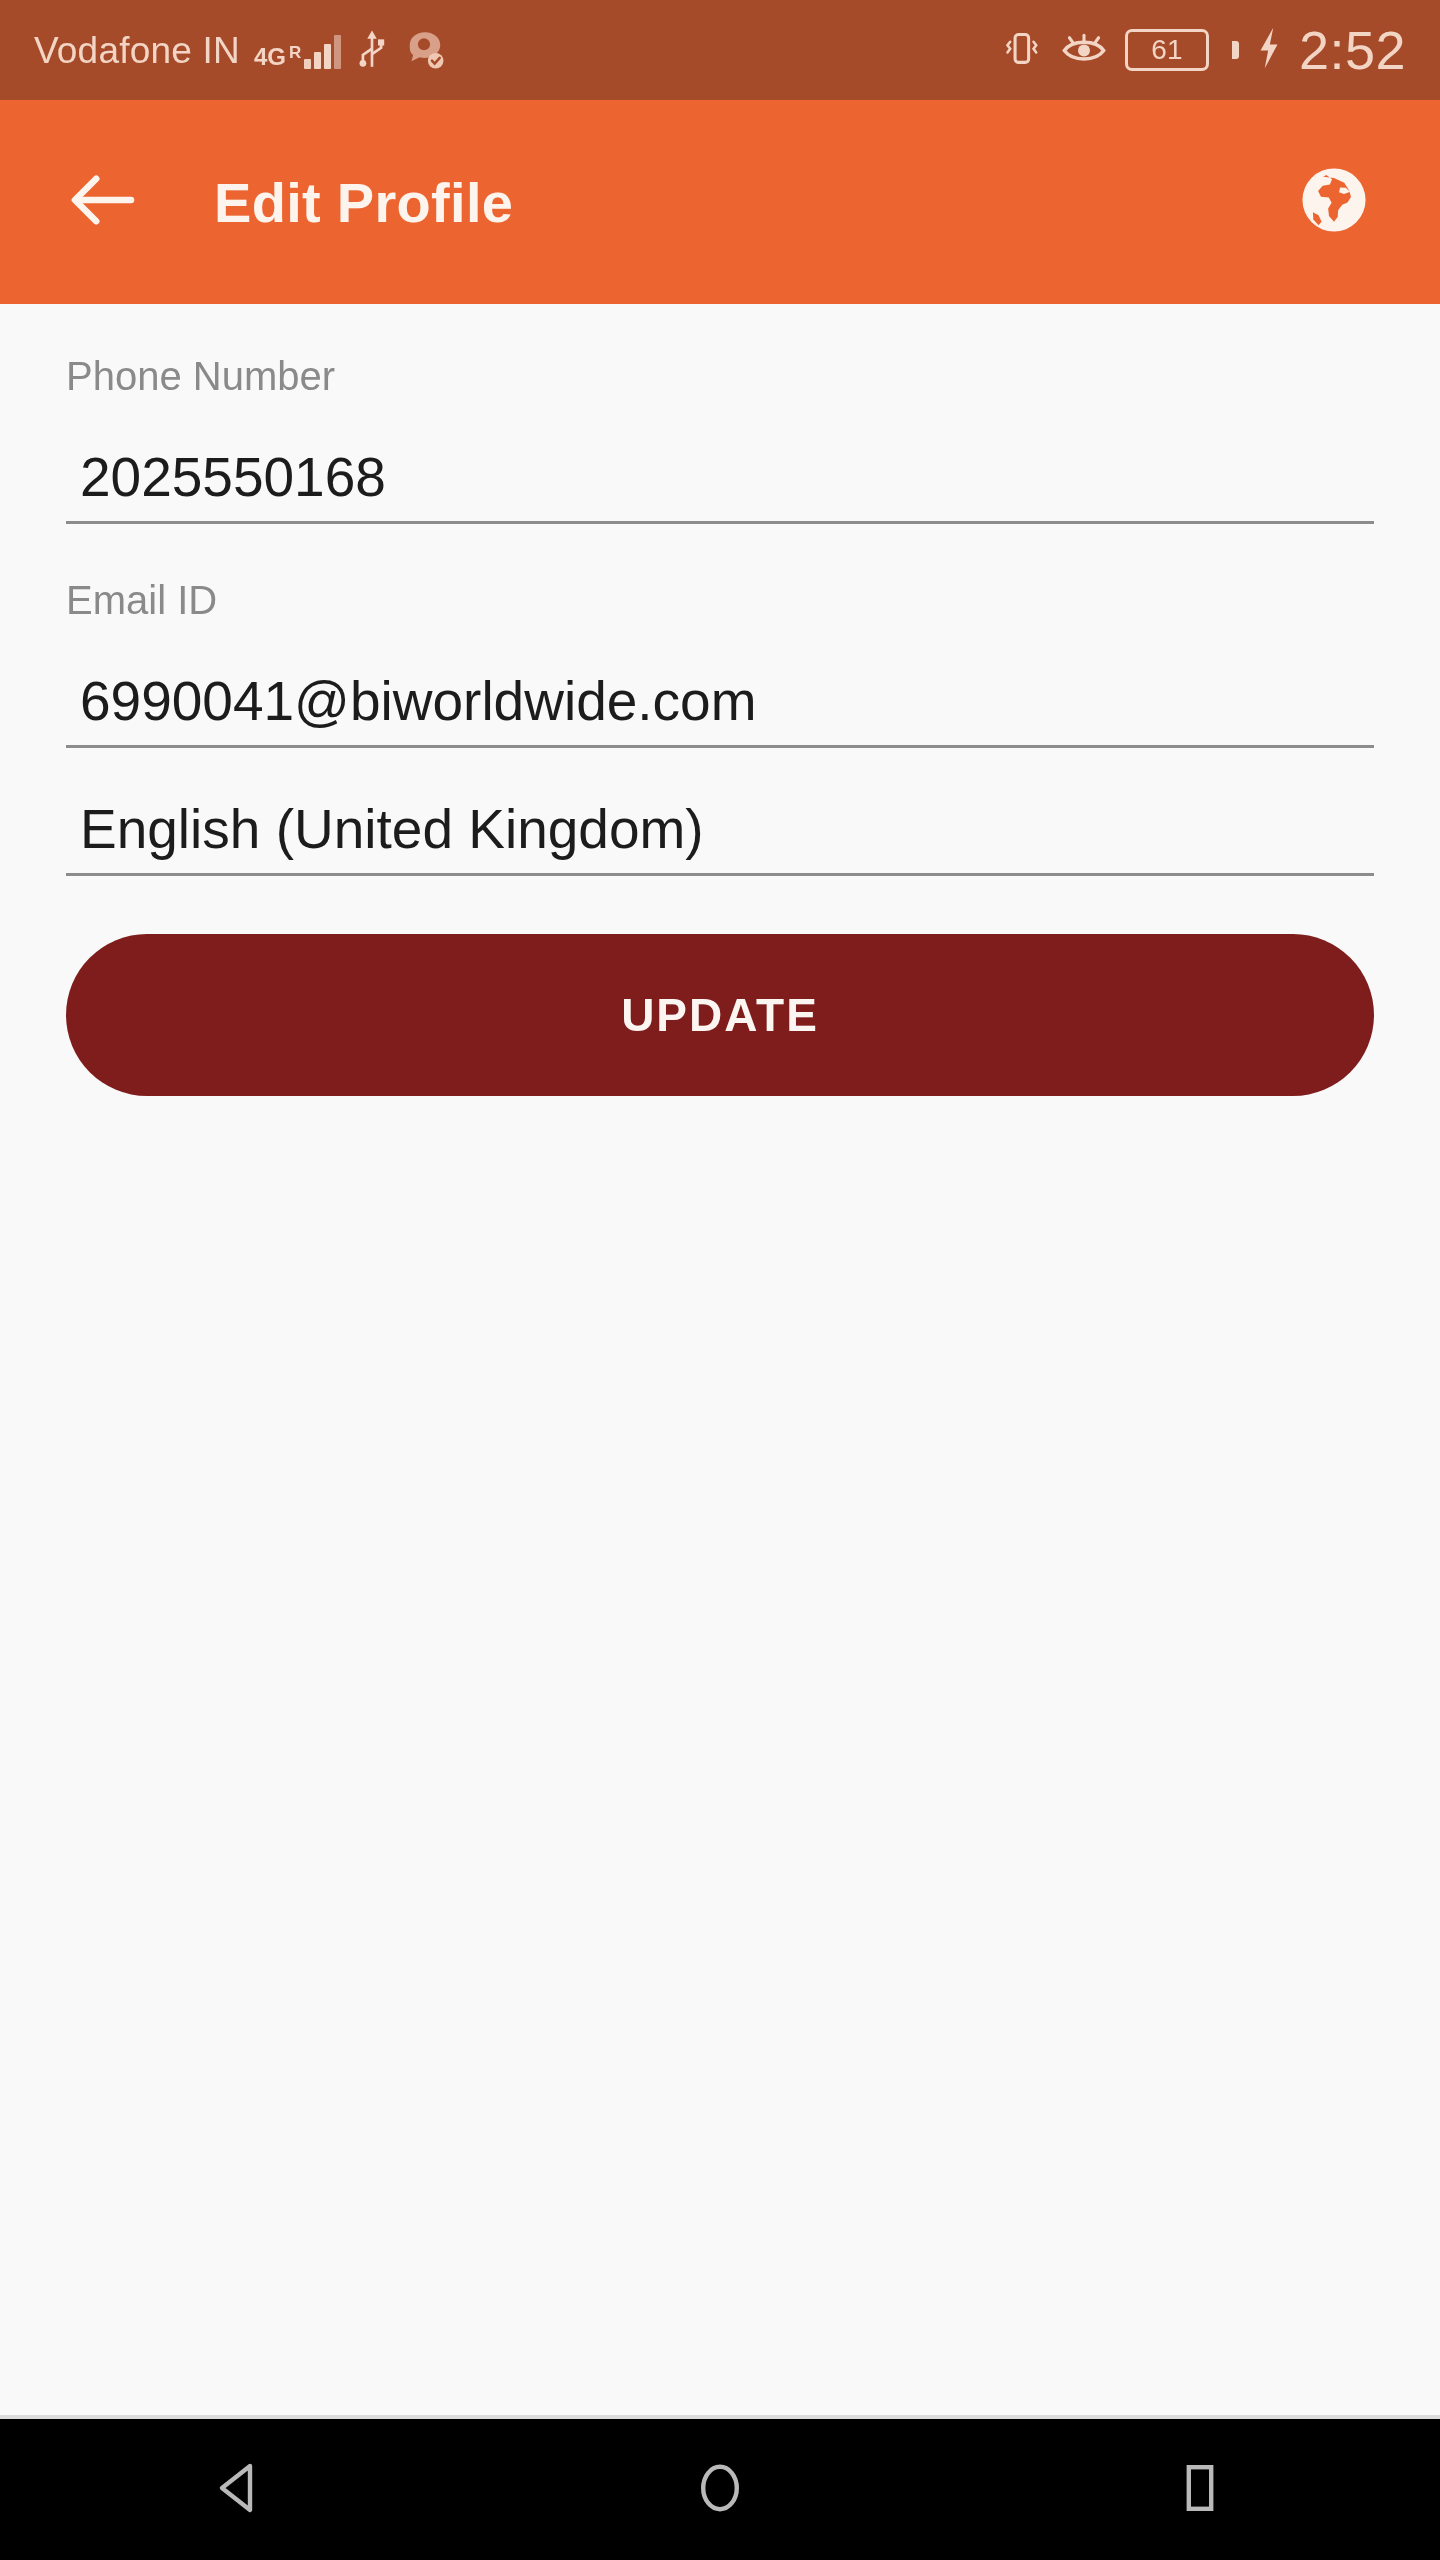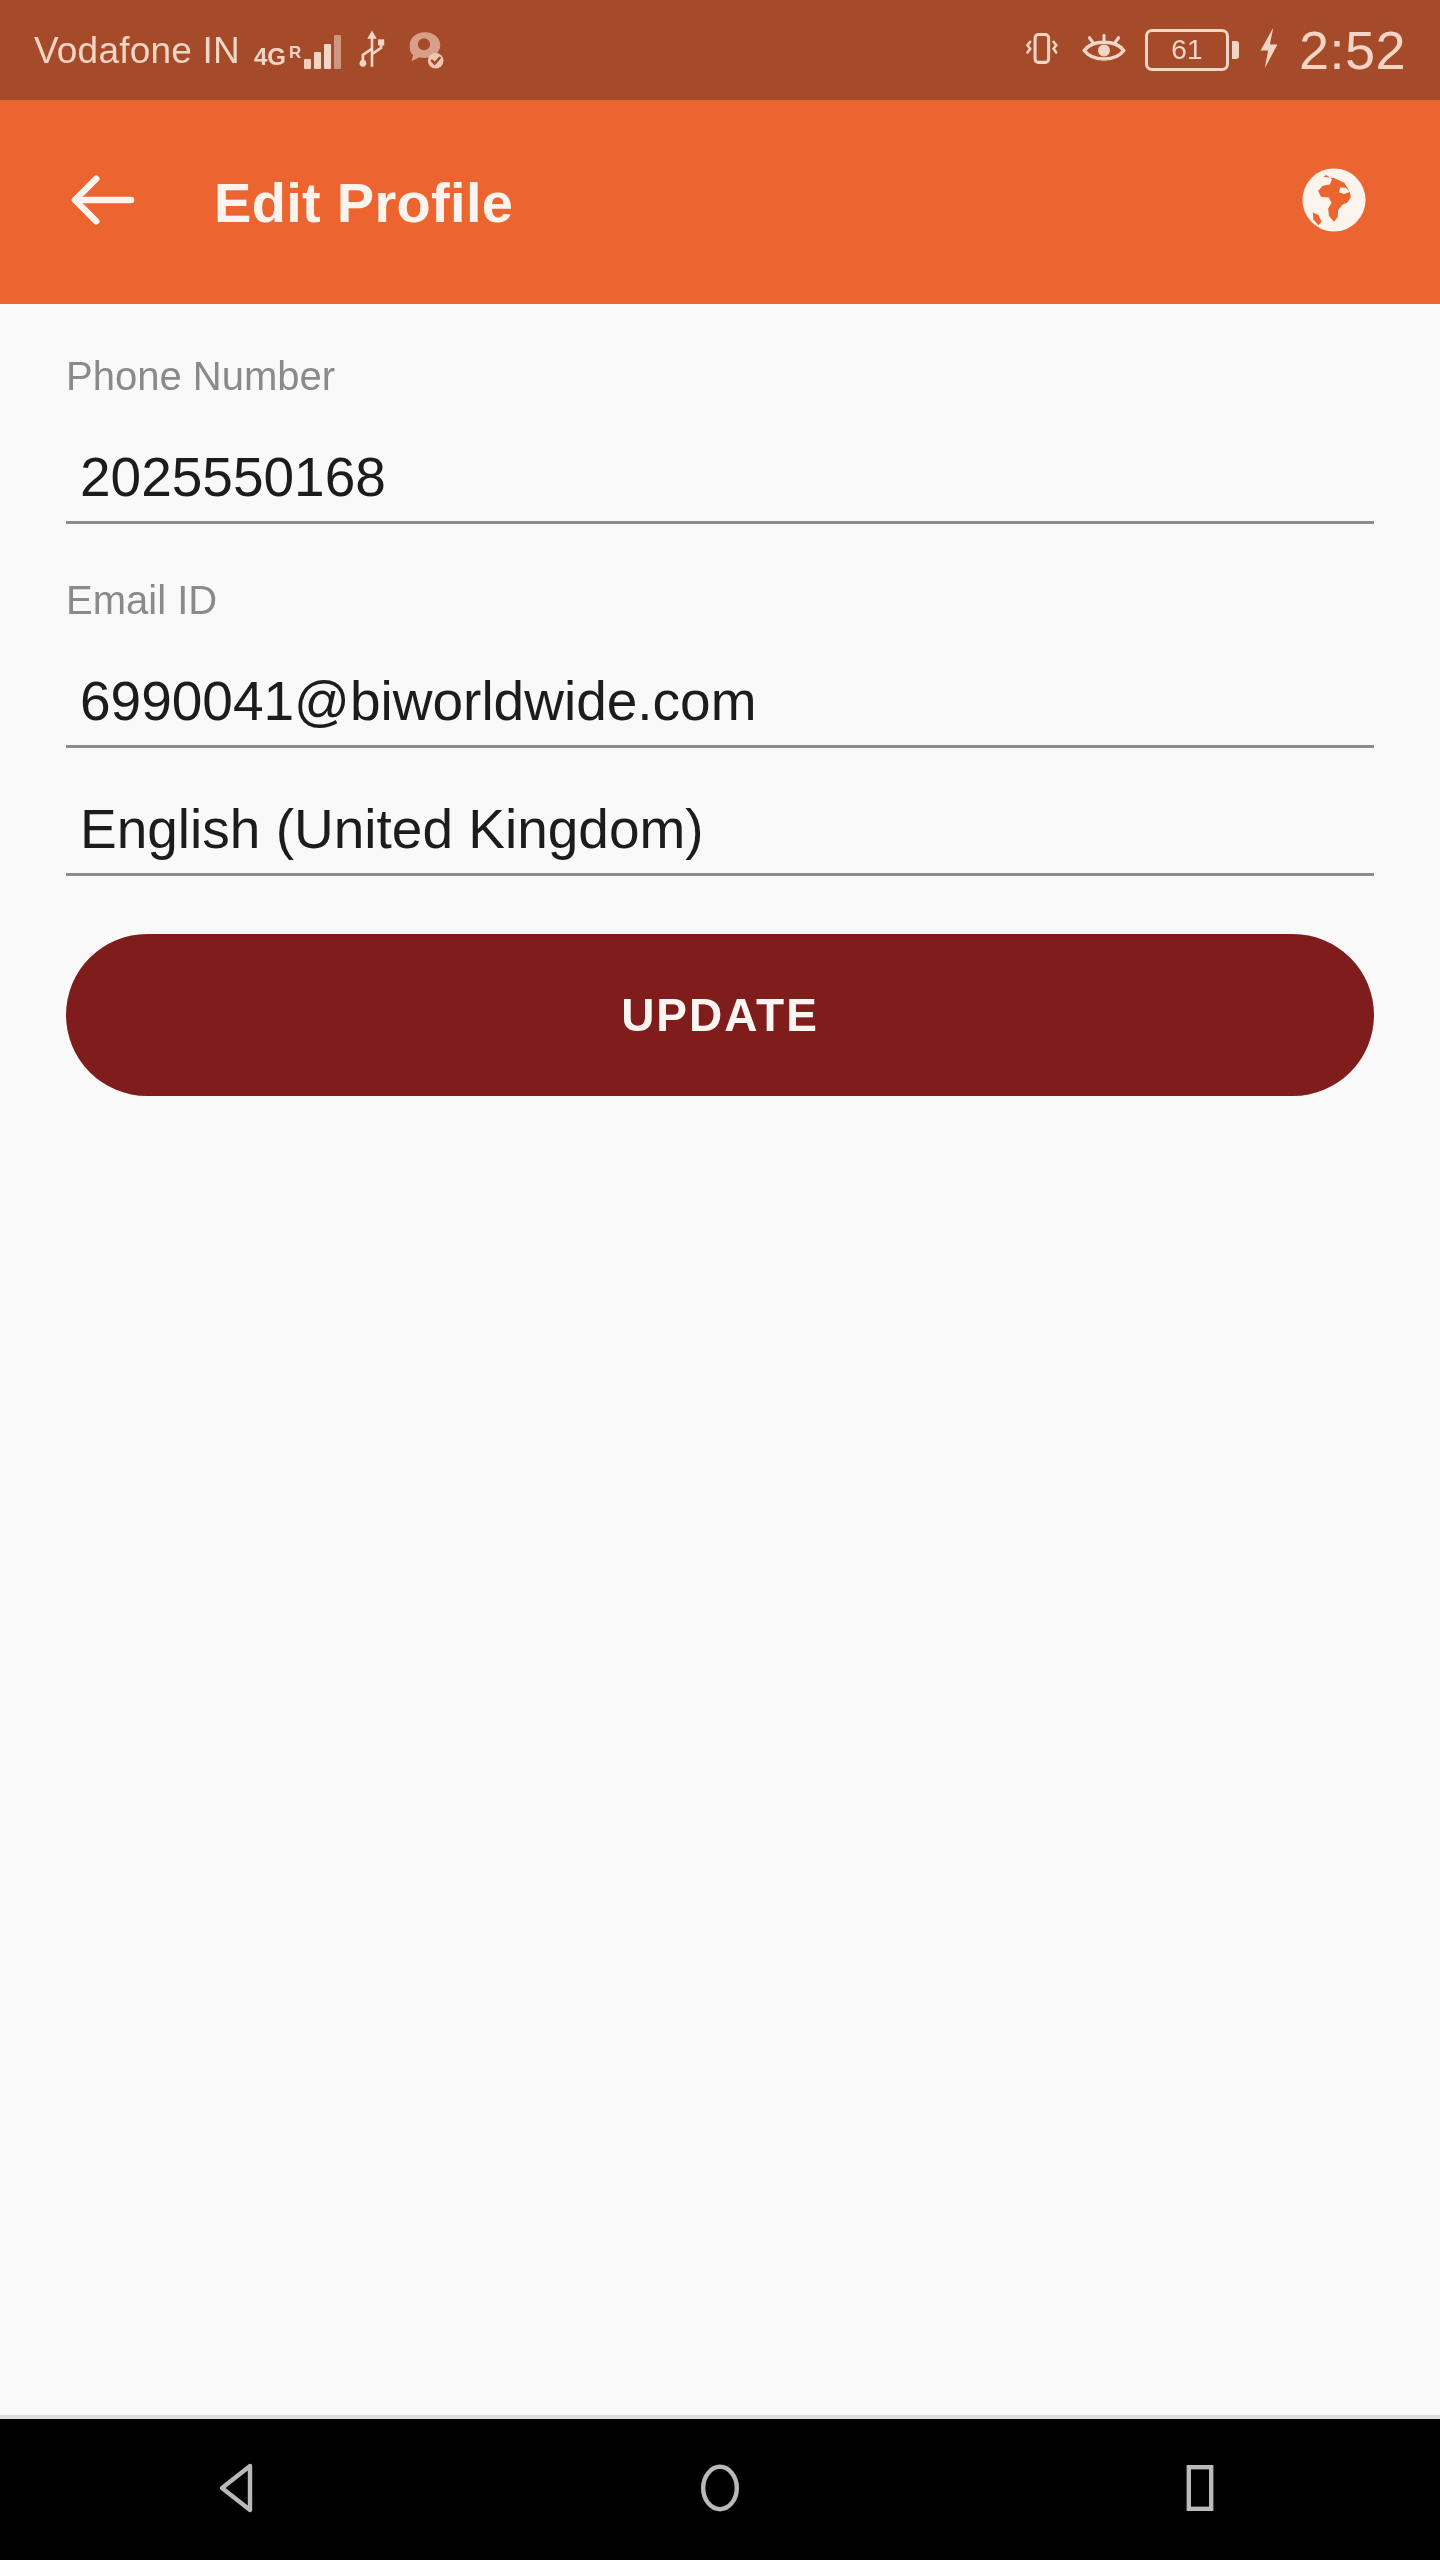--- a/index.html
+++ b/index.html
@@ -48,21 +48,21 @@
   .bar { width:7px; background:#F3D5C6; border-radius:1px; }
   .bar.b1 { height:10px; opacity:.95; }
   .bar.b2 { height:17px; }
   .bar.b3 { height:25px; }
   .bar.b4 { height:34px; opacity:.55; }
   .usb-icon, .msg-icon { display:flex; align-items:center; }
   .status-right {
     margin-left:auto;
     display:flex; align-items:center; gap:17px;
   }
-  .battery-wrap { display:flex; align-items:center; }
+  .battery-wrap { display:flex; align-items:center;gap:20px; }
   .battery-body {
     width:84px; height:42px;
     border:3px solid #F3D5C6;
     border-radius:7px;
     display:flex; align-items:center; justify-content:center;
   }
   .battery-pct { color:#F3D5C6; font-size:28px; line-height:1; }
   .battery-cap {
     width:7px; height:18px; background:#F3D5C6;
     border-radius:0 3px 3px 0; margin-left:3px;

